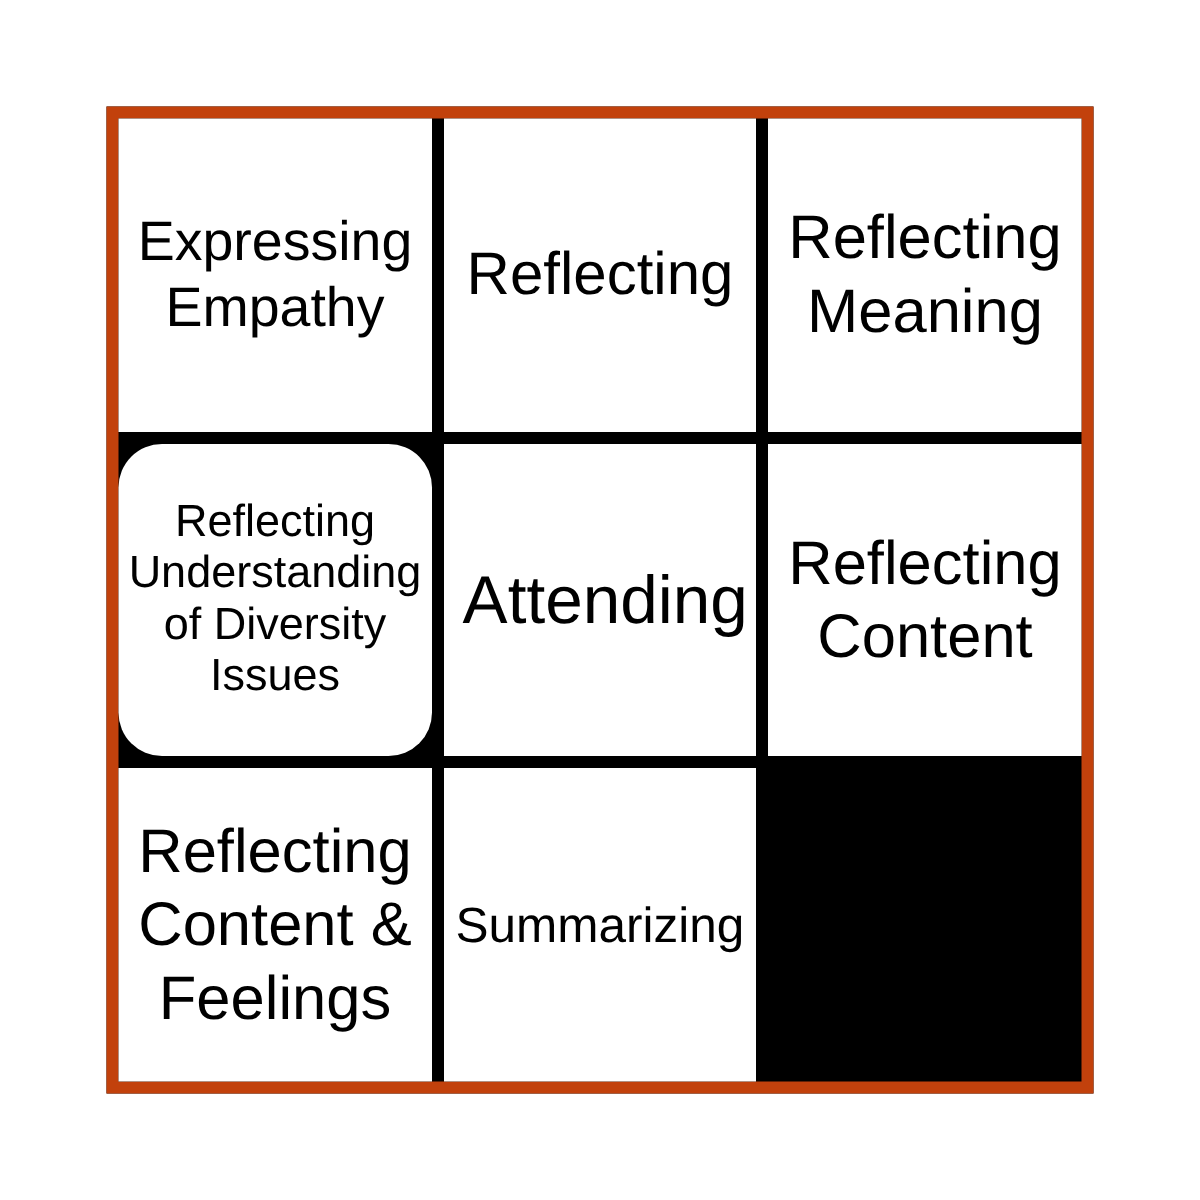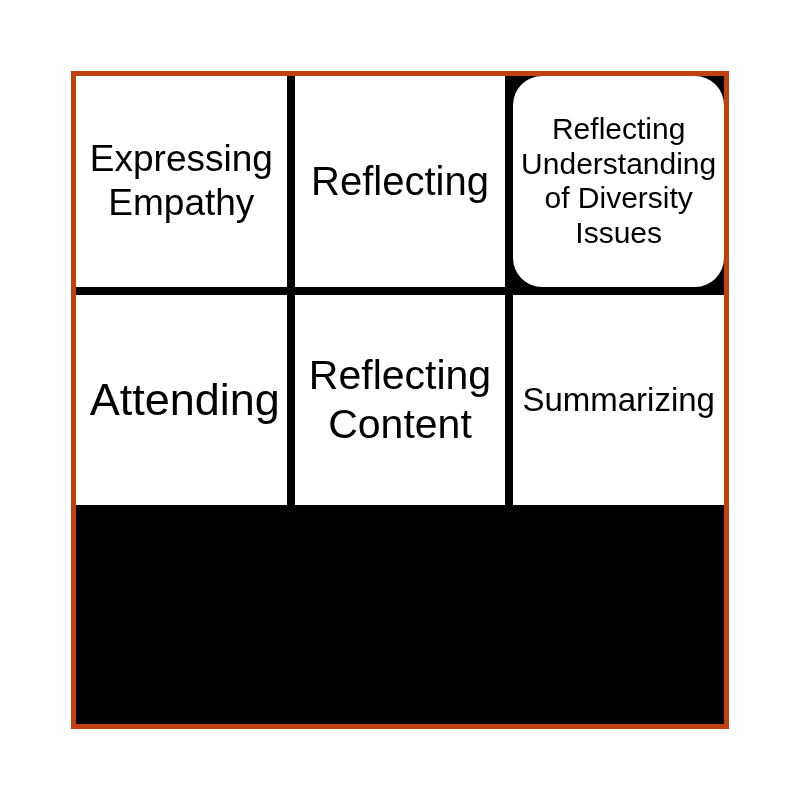--- a/index.html
+++ b/index.html
@@ -11,21 +11,21 @@
     overflow: hidden;
     font-family: "Liberation Sans", sans-serif;
   }
   .card {
     position: absolute;
     left: 71px;
     top: 71px;
     width: 658px;
     height: 658px;
     box-sizing: border-box;
-    border: 5px solid #c2410c;
+    border: 8px solid #c2410c;
     background: #000000;
     display: grid;
     grid-template-columns: repeat(3, 1fr);
     grid-template-rows: repeat(3, 1fr);
     gap: 8px;
   }
   .cell {
     background: #ffffff;
     color: #000000;
     display: flex;
@@ -48,25 +48,31 @@
 </head>
 <body>
 
 <div class="card">
   <div class="cell fs37">
     <span>Expressing Empathy</span>
   </div>
   <div class="cell fs40">
     <span>Reflecting</span>
   </div>
+  <div class="cell fs41">
+    <span>Reflecting Meaning</span>
+  </div>
   <div class="cell fs28">
     <span>Reflecting Understanding of Diversity Issues</span>
   </div>
   <div class="cell fs45">
     <span>Attending</span>
   </div>
   <div class="cell fs41">
     <span>Reflecting Content</span>
   </div>
+  <div class="cell fs41">
+    <span>Reflecting Content &amp; Feelings</span>
+  </div>
   <div class="cell fs33">
     <span>Summarizing</span>
   </div>
 </div>
 
 </body></html>

